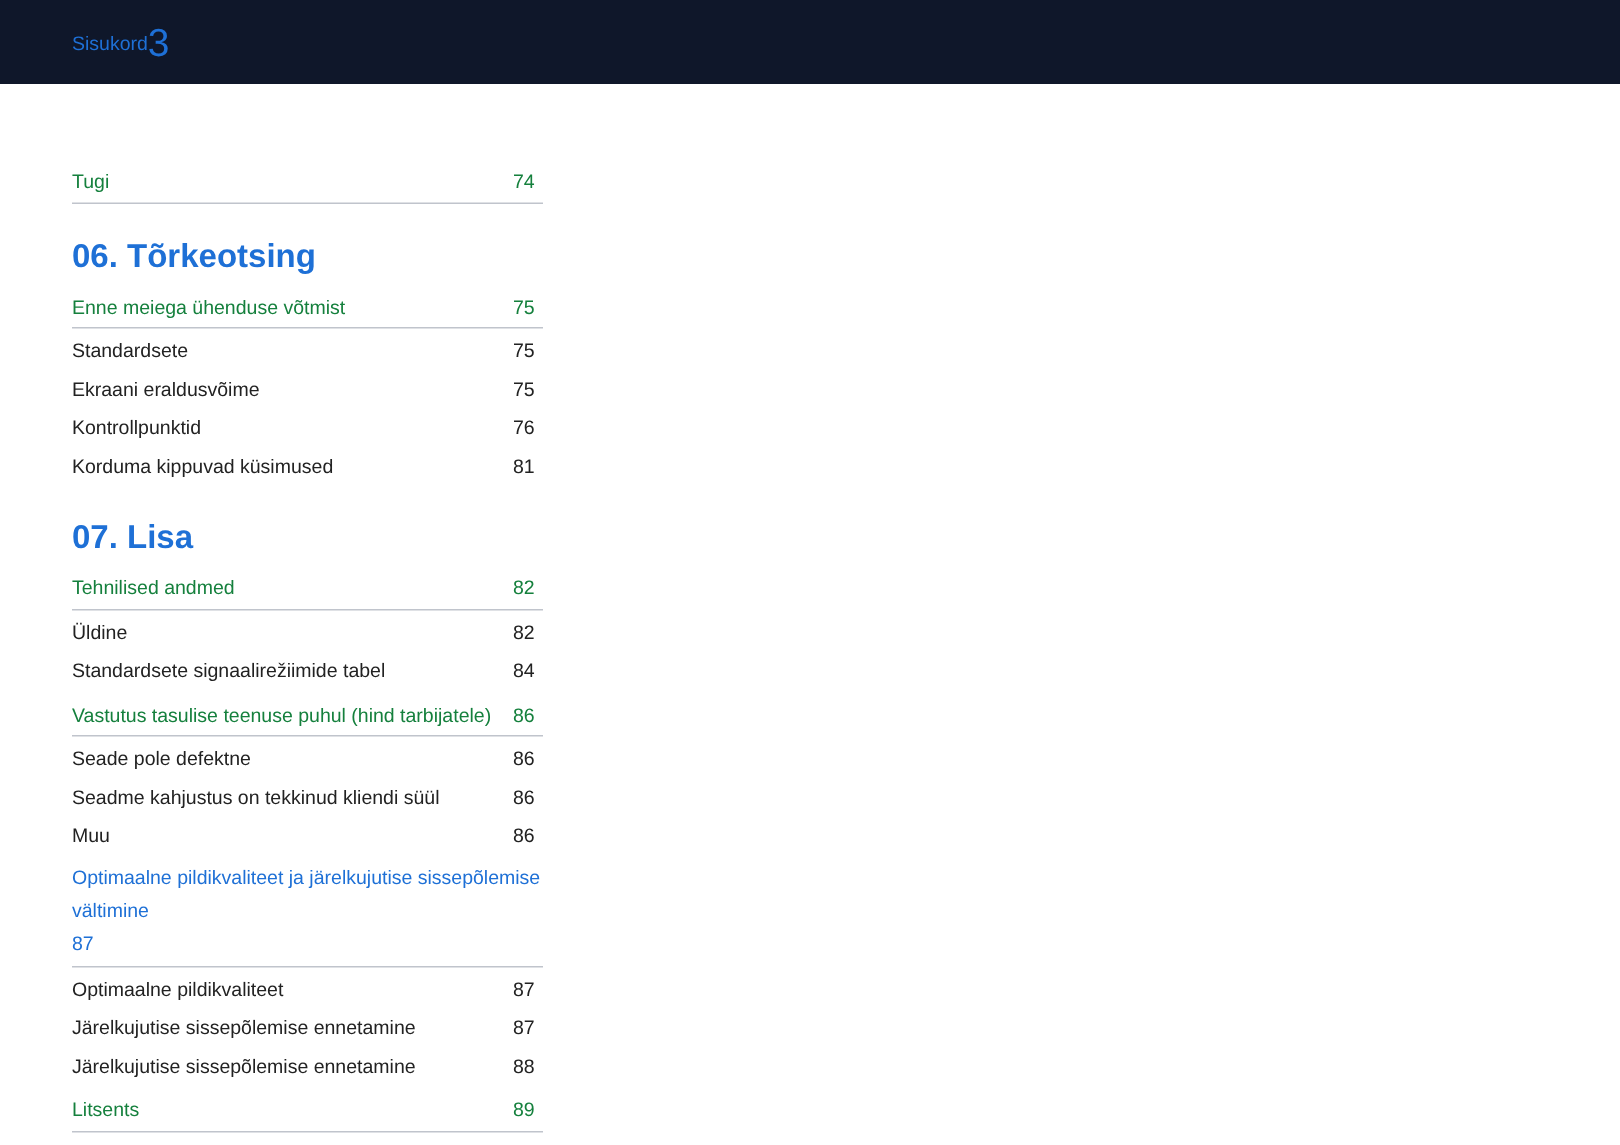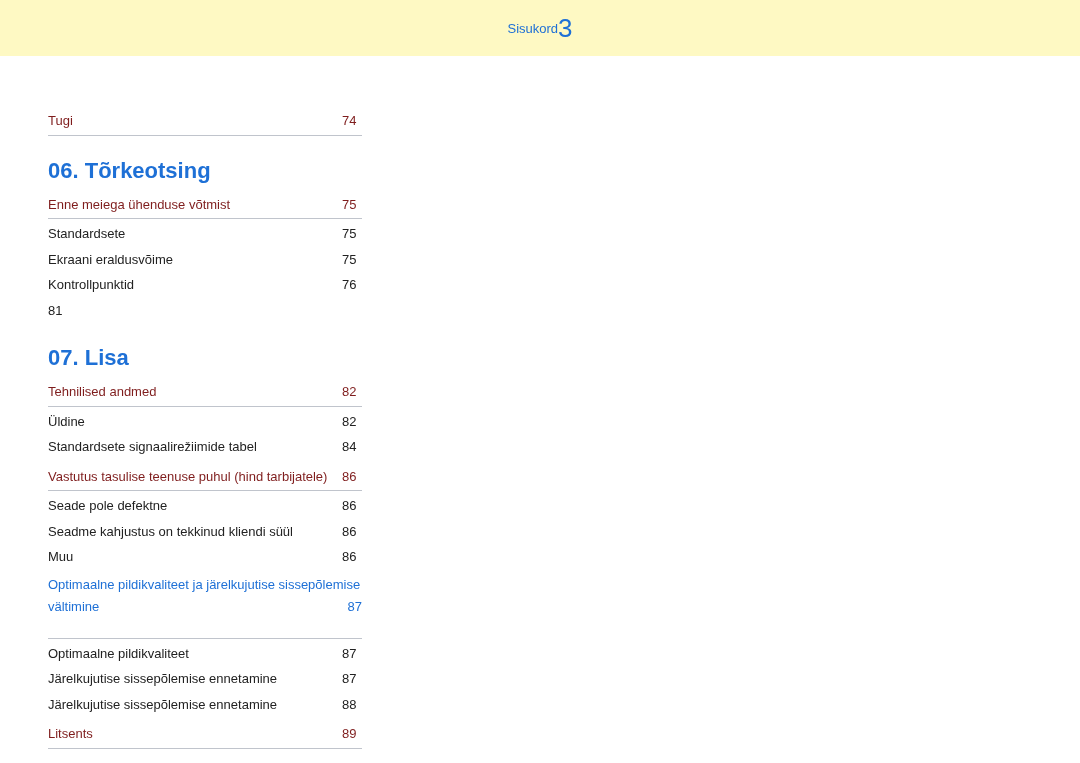--- a/index.html
+++ b/index.html
@@ -1,22 +1,22 @@
 <!DOCTYPE html>
 <html><head>
 <meta charset="utf-8">
 <style>
   * { box-sizing: border-box; margin: 0; padding: 0; }
   html, body { width: 1080px; height: 763px; font-family: -apple-system, "Segoe UI", Arial, sans-serif; background: #fff; }
   .header {
-    background: #fef9c3;
+    background: #0f172a;
     height: 56px;
     display: flex;
     align-items: center;
-    justify-content: center;
+    justify-content: flex-start;
     padding: 0 48px;
   }
   .header-title {
     color: #1e70d6;
     font-size: 13px;
   }
   .header-page {
     color: #1e70d6;
     font-size: 26px;
     font-weight: 400;
@@ -28,47 +28,48 @@
   .row {
     display: flex;
     justify-content: space-between;
     align-items: baseline;
     padding: 3px 0;
     font-size: 13px;
     line-height: 1.5;
   }
   .row-label { flex: 1 1 auto; padding-right: 8px; }
   .row-page { flex: 0 0 auto; min-width: 20px; text-align: left; }
-  .link { color: #7f1d1d; }
+  .link { color: #15803d; }
   .plain { color: #222; }
   .section-heading {
     color: #1e70d6;
     font-size: 22px;
     font-weight: 600;
     margin-top: 22px;
     margin-bottom: 8px;
   }
   .sub-heading {
     border-bottom: 1px solid #c0c4cc;
     padding-bottom: 4px;
     margin-top: 4px;
     margin-bottom: 2px;
   }
   .multiline-heading {
     color: #1e70d6;
     font-size: 13px;
     line-height: 1.7;
     border-bottom: 1px solid #c0c4cc;
-    padding-bottom: 20px;
+    padding-bottom: 4px;
     margin-top: 4px;
     margin-bottom: 2px;
   }
   .multiline-last {
     display: flex;
     justify-content: space-between;
+    flex-direction: column;
   }
 </style>
 </head>
 <body>
 
 <div class="header">
   <span class="header-title">Sisukord</span>
   <span class="header-page">3</span>
 </div>
 
@@ -91,20 +92,21 @@
   </div>
   <div class="row plain">
     <span class="row-label">Ekraani eraldusvõime</span>
     <span class="row-page">75</span>
   </div>
   <div class="row plain">
     <span class="row-label">Kontrollpunktid</span>
     <span class="row-page">76</span>
   </div>
   <div class="row plain">
+    <span class="row-label">Korduma kippuvad küsimused</span>
     <span class="row-page">81</span>
   </div>
 
   <h2 class="section-heading">07.  Lisa</h2>
 
   <div class="row sub-heading link">
     <span class="row-label">Tehnilised andmed</span>
     <span class="row-page">82</span>
   </div>
   <div class="row plain">

